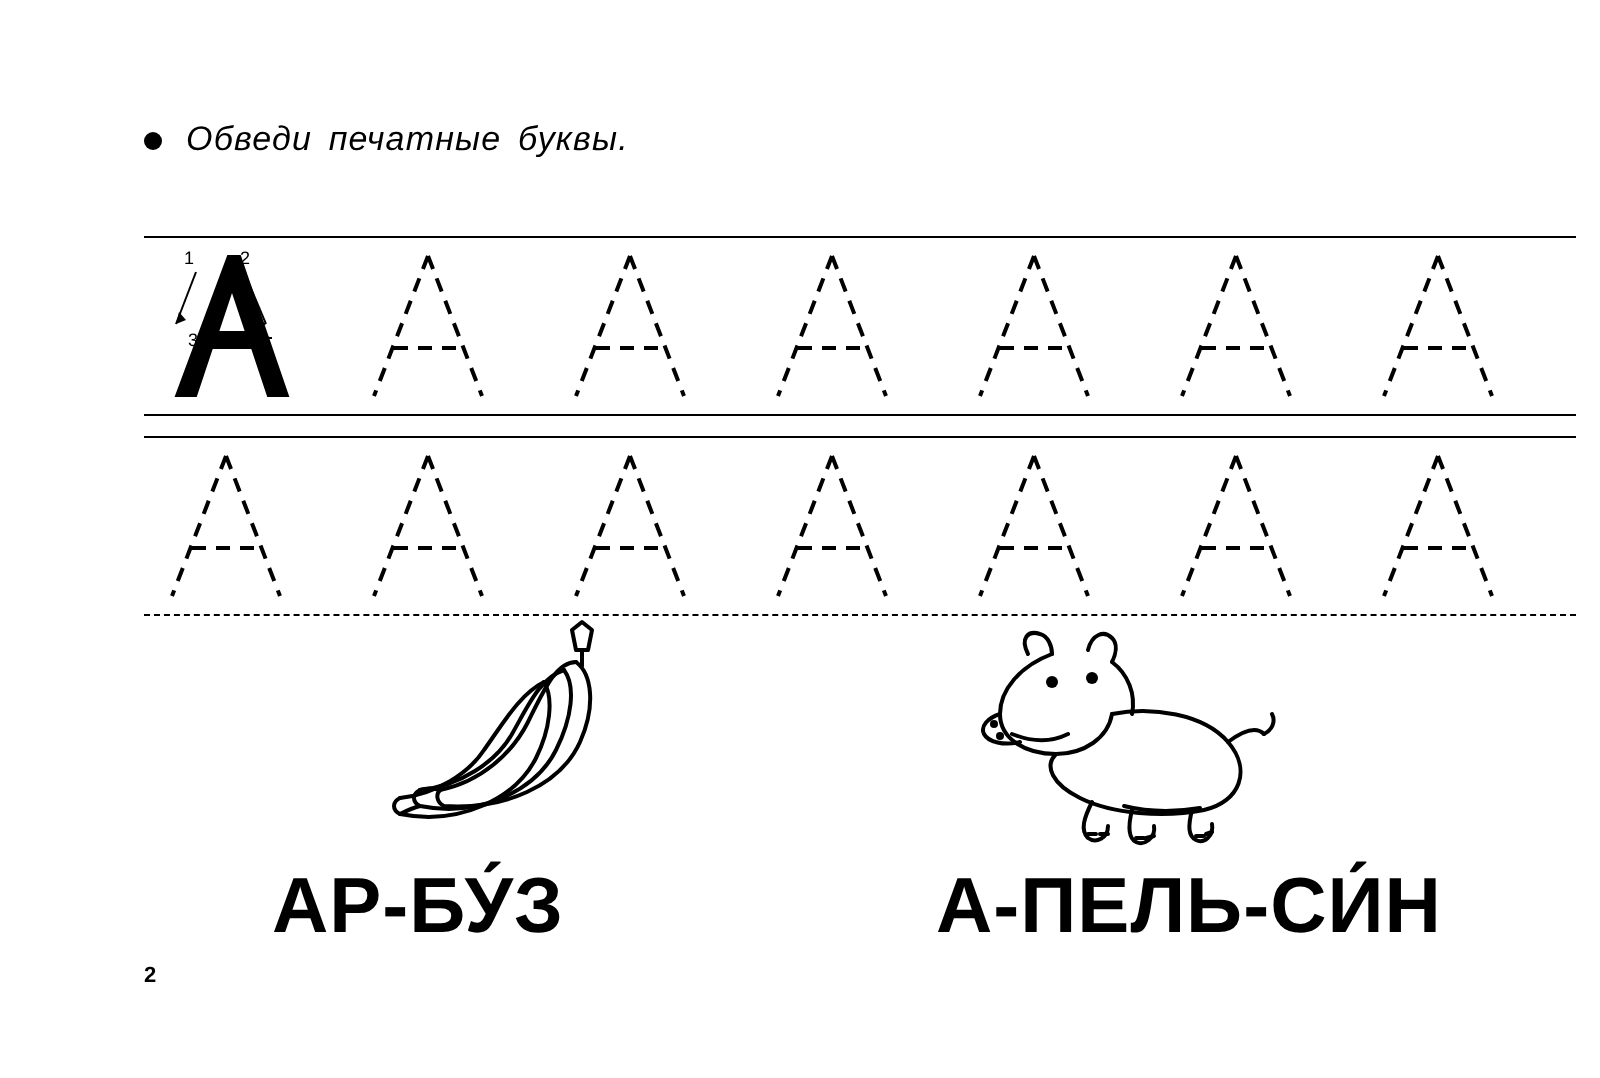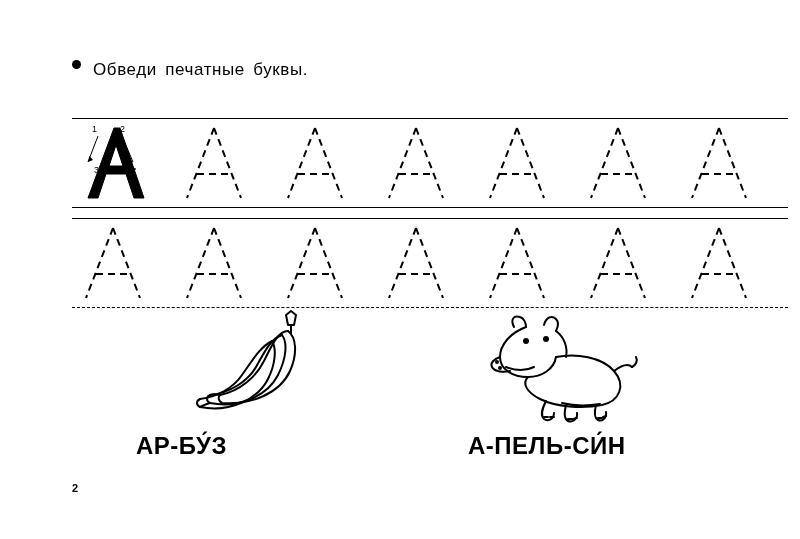--- a/index.html
+++ b/index.html
@@ -15,22 +15,23 @@
     color: #000000;
     overflow: hidden;
   }
 
   
   #instruction-row {
     position: absolute;
     left: 72px;
     top: 60px;
     display: flex;
-    align-items: flex-start;
+    align-items: center;
     gap: 12px;
+    font-style: italic;
   }
   #bullet-dot {
     width: 9px;
     height: 9px;
     background: #000;
     border-radius: 50%;
     display: block;
   }
   #instruction-text {
     font-size: 17px;
@@ -90,21 +91,21 @@
     left: 470px;
     top: 0;
     width: 190px;
     height: 120px;
   }
 
   
   .word-label {
     position: absolute;
     top: 432px;
-    font-size: 24px;
+    font-size: 39px;
     font-weight: bold;
     letter-spacing: 0.5px;
     white-space: nowrap;
   }
   #word-left  { left: 136px; }
   #word-right { left: 468px; }
 
   
   #page-number {
     position: absolute;

